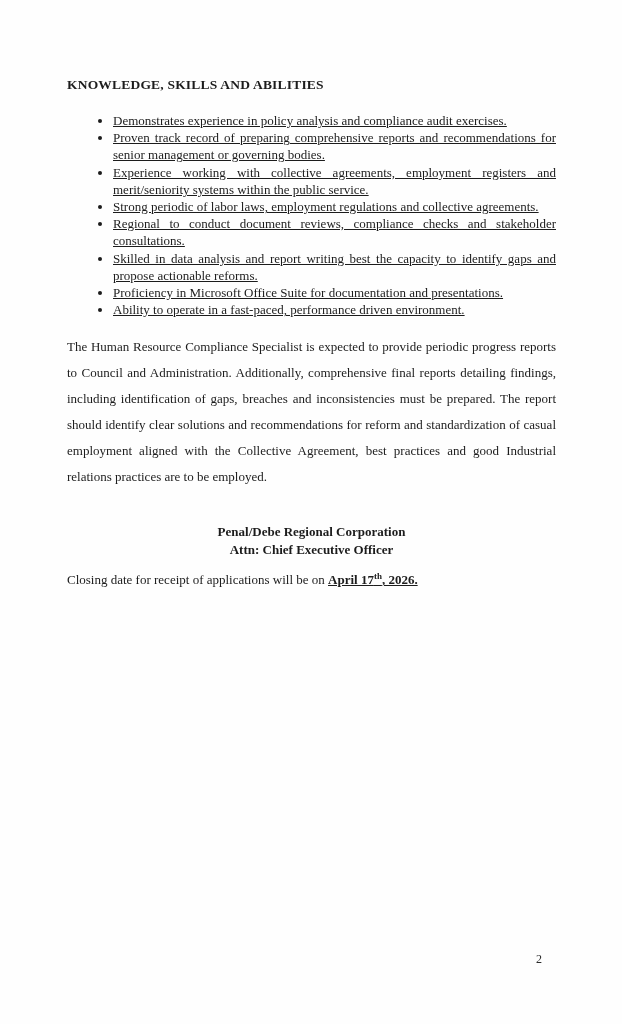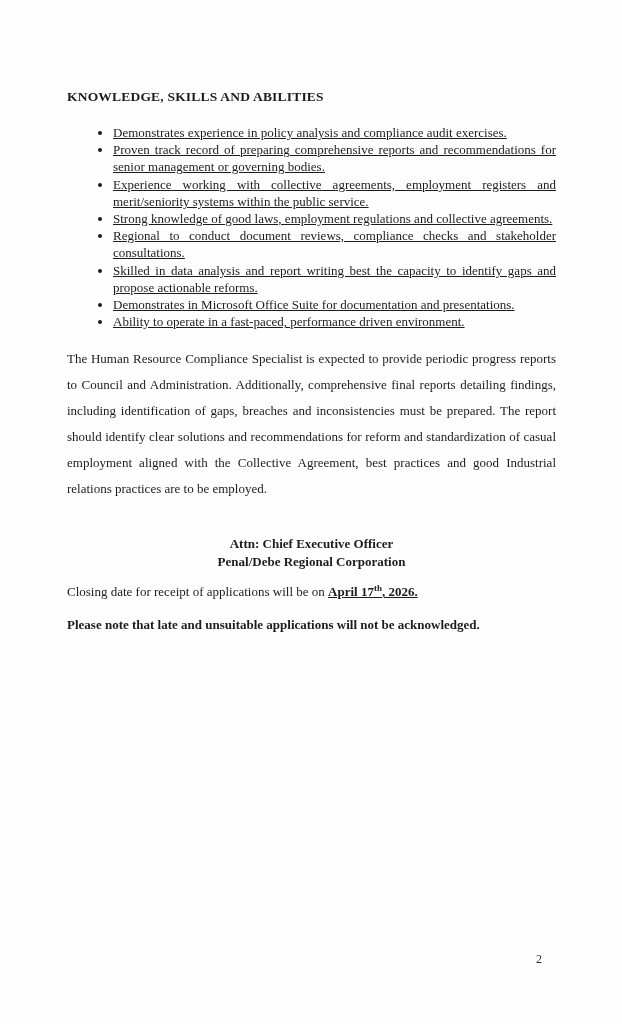--- a/index.html
+++ b/index.html
@@ -12,21 +12,21 @@
     width: 622px;
     height: 1024px;
     background: #fefefe;
     font-family: "Liberation Serif", "DejaVu Serif", serif;
     color: #1c1c1c;
     overflow: hidden;
   }
   .content {
     position: absolute;
     left: 67px;
-    top: 88px;
+    top: 76px;
     width: 489px;
   }
   .heading {
     font-size: 13.5px;
     font-weight: bold;
     letter-spacing: 0.2px;
     margin: 0 0 19px 0;
     line-height: 17px;
   }
   .body-text {
@@ -93,35 +93,34 @@
 
 <div class="page">
   <div class="content">
 
     <h1 class="heading">KNOWLEDGE, SKILLS AND ABILITIES</h1>
 
     <ul class="bullet-list body-text">
       <li>Demonstrates experience in policy analysis and compliance audit exercises.</li>
       <li>Proven track record of preparing comprehensive reports and recommendations for senior management or governing bodies.</li>
       <li>Experience working with collective agreements, employment registers and merit/seniority systems within the public service.</li>
-      <li>Strong knowledge of good laws, employment regulations and collective agreements.</li>
+      <li>Strong periodic of labor laws, employment regulations and collective agreements.</li>
       <li>Regional to conduct document reviews, compliance checks and stakeholder consultations.</li>
       <li>Skilled in data analysis and report writing best the capacity to identify gaps and propose actionable reforms.</li>
-      <li>Demonstrates in Microsoft Office Suite for documentation and presentations.</li>
+      <li>Proficiency in Microsoft Office Suite for documentation and presentations.</li>
       <li>Ability to operate in a fast-paced, performance driven environment.</li>
     </ul>
 
     <p class="para">The Human Resource Compliance Specialist is expected to provide periodic progress reports to Council and Administration. Additionally, comprehensive final reports detailing findings, including identification of gaps, breaches and inconsistencies must be prepared. The report should identify clear solutions and recommendations for reform and standardization of casual employment aligned with the Collective Agreement, best practices and good Industrial relations practices are to be employed.</p>
 
 
     <div class="address-block">
+      <div>Penal/Debe Regional Corporation</div>
       <div>Attn: Chief Executive Officer</div>
-      <div>Penal/Debe Regional Corporation</div>
     </div>
 
     <p class="closing-line"><span>Closing date for receipt of applications will be on </span><span class="date-part"><span>April 17</span><sup>th</sup><span>, 2026.</span></span></p>
 
-    <p class="note-line">Please note that late and unsuitable applications will not be acknowledged.</p>
 
   </div>
 
   <div class="page-number">2</div>
 </div>
 
 </body></html>

